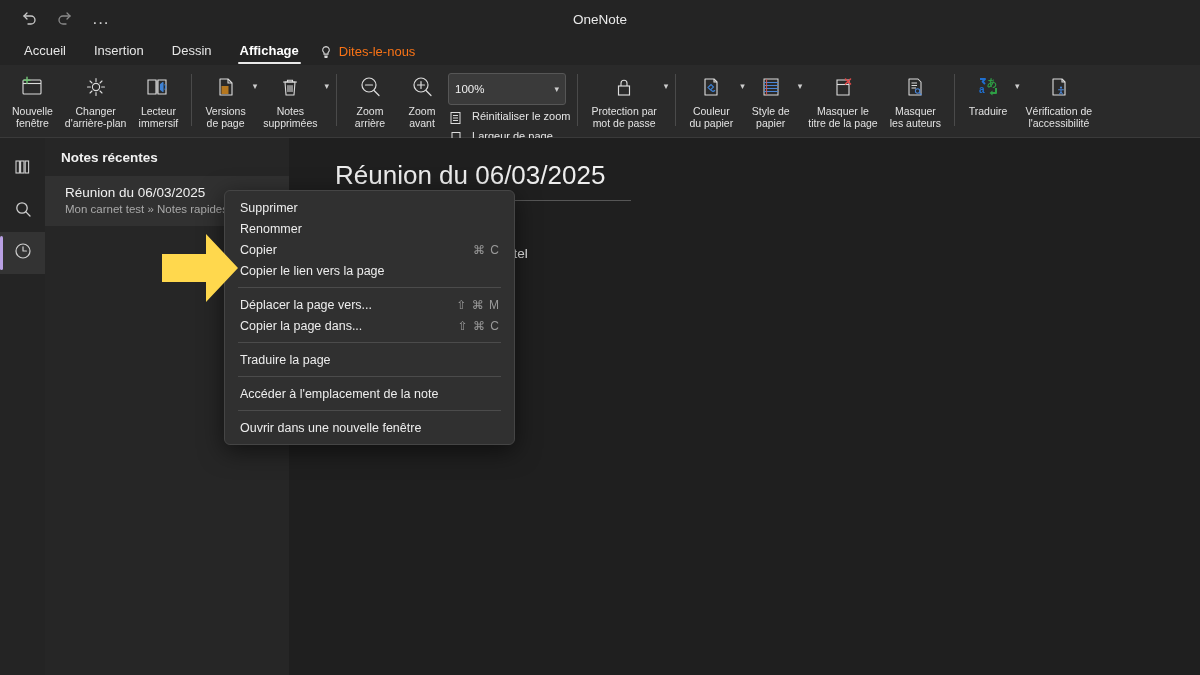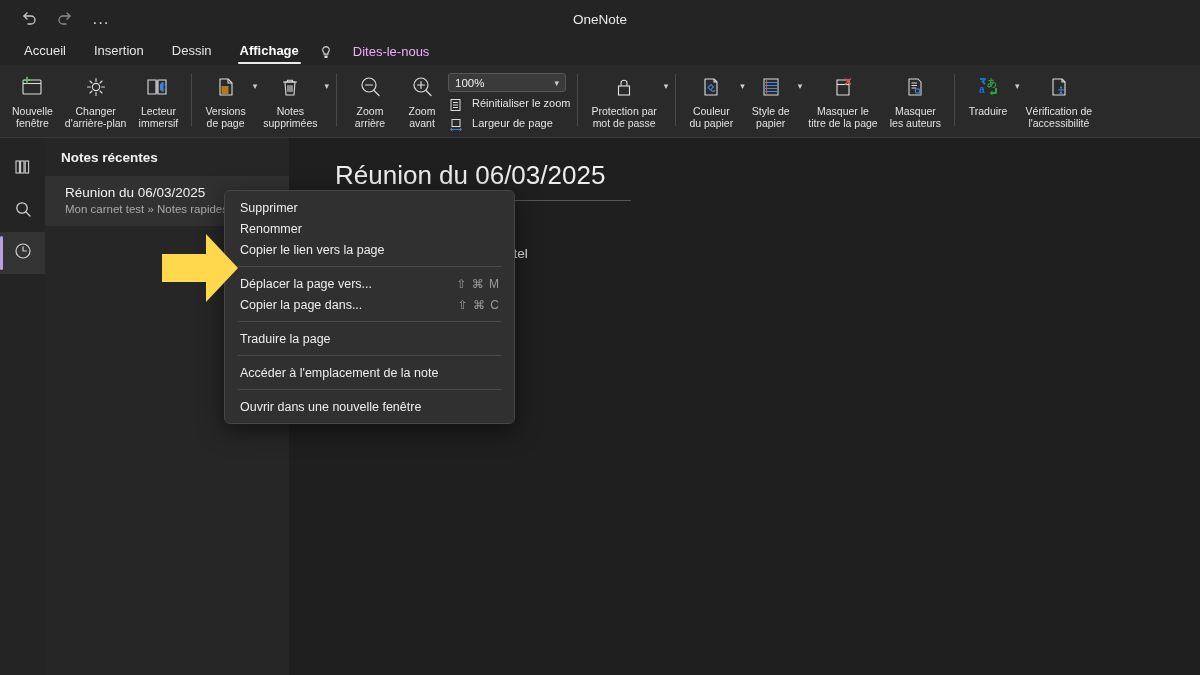--- a/index.html
+++ b/index.html
@@ -33,21 +33,21 @@
   }
   .tab {
     position: relative; font-size: 13px; color: #e6e6e6;
     padding: 3px 14px 5px 14px; white-space: nowrap;
   }
   .tab.active { font-weight: bold; color: #ffffff; }
   .tab.active::after {
     content: ""; position: absolute; left: 12px; right: 12px; bottom: -1px;
     height: 2px; background: #e9e9e9; border-radius: 1px;
   }
-  .tellme { display: flex; align-items: center; gap: 20px; padding-left: 6px; font-size: 13px; color: #f0abfc; }
+  .tellme { display: flex; align-items: center; gap: 6px; padding-left: 6px; font-size: 13px; color: #f97316; }
   .bulb { width: 14px; height: 14px; }
 
   
   .ribbon {
     height: 73px; background: #2a2a2a;
     border-bottom: 1px solid #3a3a3a;
     display: flex; align-items: flex-start; padding: 3px 0 0 6px;
     position: relative;
   }
   .rb-group { display: flex; align-items: flex-start; height: 68px; }
@@ -60,21 +60,21 @@
   .rb-label {
     margin-top: 4px; font-size: 10.5px; line-height: 11.5px; color: #e2e2e2;
     text-align: center; white-space: pre-line; max-width: 92px;
   }
   .rb-item-h { display: flex; align-items: flex-start; }
   .caret { color: #cdcdcd; font-size: 9px; margin-top: 13px; margin-left: 1px; }
 
   
   .zoom-col { display: flex; flex-direction: column; padding-top: 5px; }
   .zoom-select {
-    width: 118px; height: 19px; background: #3a3a3a; border: 1px solid #565656;
+    width: 118px; height: 32px; background: #3a3a3a; border: 1px solid #565656;
     border-radius: 3px; display: flex; align-items: center; justify-content: space-between;
     padding: 0 6px; font-size: 11.5px; color: #f0f0f0;
   }
   .zoom-opt { display: flex; align-items: flex-start; gap: 9px; margin-top: 5px; font-size: 11px; color: #e4e4e4; }
   .zoom-opt .oi { width: 15px; height: 15px; display: flex; align-items: center; justify-content: center; }
 
   
   .body { display: flex; height: 537px; }
 
   .railbar {
@@ -457,20 +457,24 @@
   <div class="ctxmenu">
     <div class="ctx-item">
       <span>Supprimer</span>
       <span class="ctx-shortcut"></span>
     </div>
     <div class="ctx-item">
       <span>Renommer</span>
       <span class="ctx-shortcut"></span>
     </div>
     <div class="ctx-item">
+      <span>Copier</span>
+      <span class="ctx-shortcut">⌘ C</span>
+    </div>
+    <div class="ctx-item">
       <span>Copier le lien vers la page</span>
       <span class="ctx-shortcut"></span>
     </div>
     <div class="ctx-div"></div>
     <div class="ctx-item">
       <span>Déplacer la page vers...</span>
       <span class="ctx-shortcut">⇧ ⌘ M</span>
     </div>
     <div class="ctx-item">
       <span>Copier la page dans...</span>

